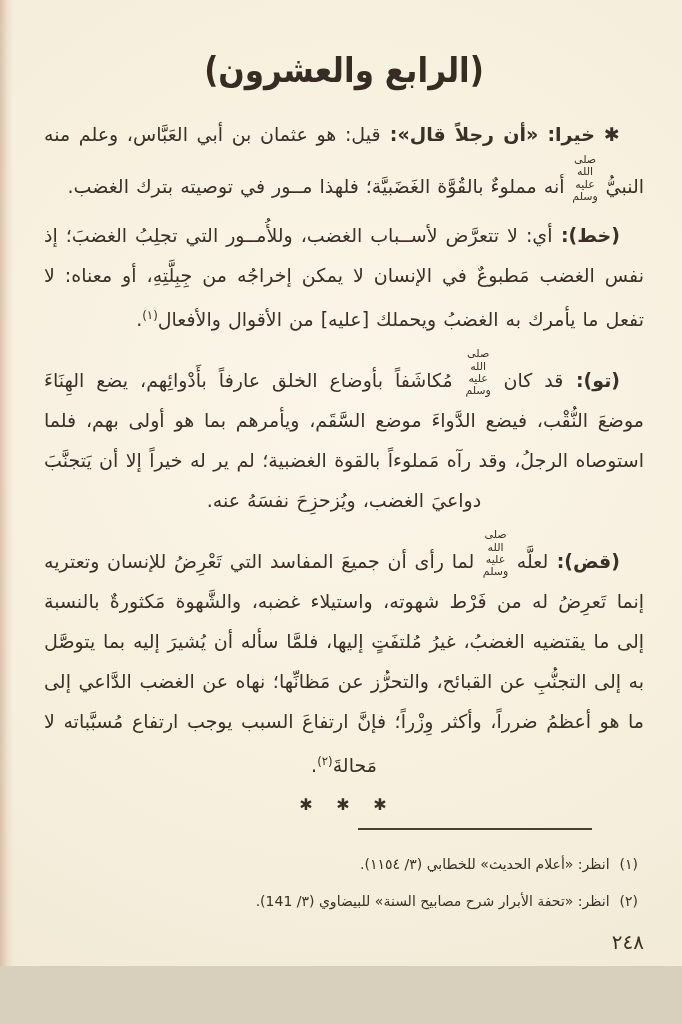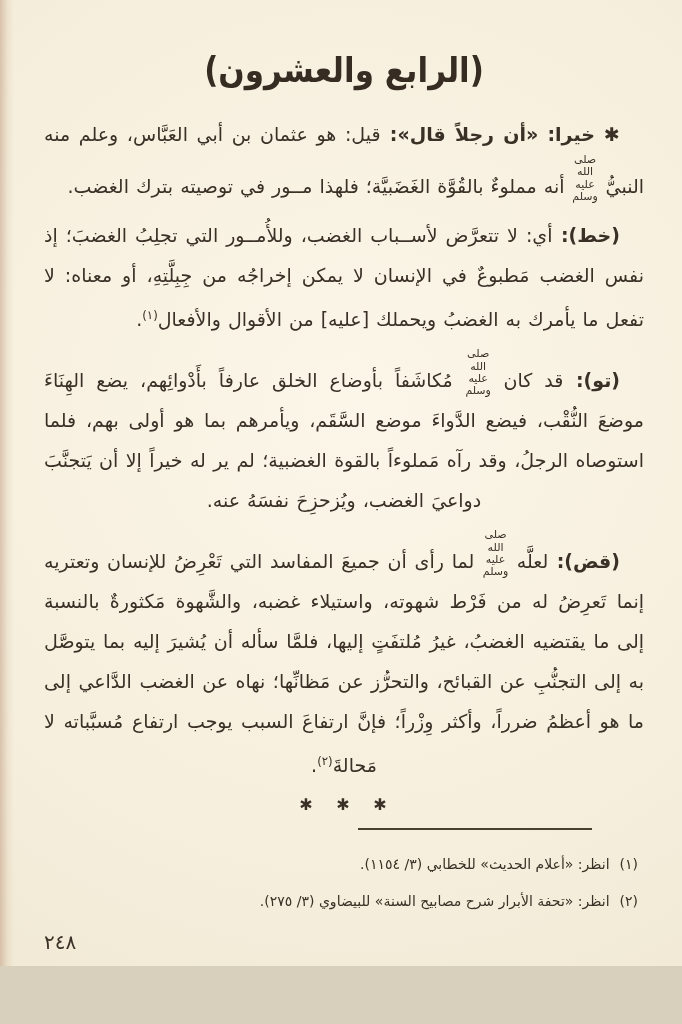--- a/index.html
+++ b/index.html
@@ -77,21 +77,21 @@
   }
   .footnotes{
     font-size:14px;
     line-height:37px;
     text-align:right;
     padding-right:6px;
   }
   .footnote-row{ white-space:nowrap; }
   .footnote-number{ margin-left:10px; }
   .page-number{
-    text-align:left;
+    text-align:right;
     font-size:20px;
     margin-top:10px;
     color:#3a3026;
     letter-spacing:2px;
   }
   .speck{
     position:absolute;left:433px;top:989px;
     width:4px;height:5px;border-radius:2px;
     background:#5a3328;
   }
@@ -115,21 +115,21 @@
 
     <div class="section-separator">✱ ✱ ✱</div>
 
     <div class="footnote-divider"></div>
 
     <div class="footnotes">
       <div class="footnote-row">
         <span class="footnote-number">(١)</span><span>انظر: «أعلام الحديث» للخطابي (٣/ ١١٥٤).</span>
       </div>
       <div class="footnote-row">
-        <span class="footnote-number">(٢)</span><span>انظر: «تحفة الأبرار شرح مصابيح السنة» للبيضاوي (٣/ ٢٧٥).</span>
+        <span class="footnote-number">(٢)</span><span>انظر: «تحفة الأبرار شرح مصابيح السنة» للبيضاوي (٣/ 141).</span>
       </div>
     </div>
 
     <div class="page-number">٢٤٨</div>
   </div>
 
   <div class="speck"></div>
 </div>
 
 </body></html>

